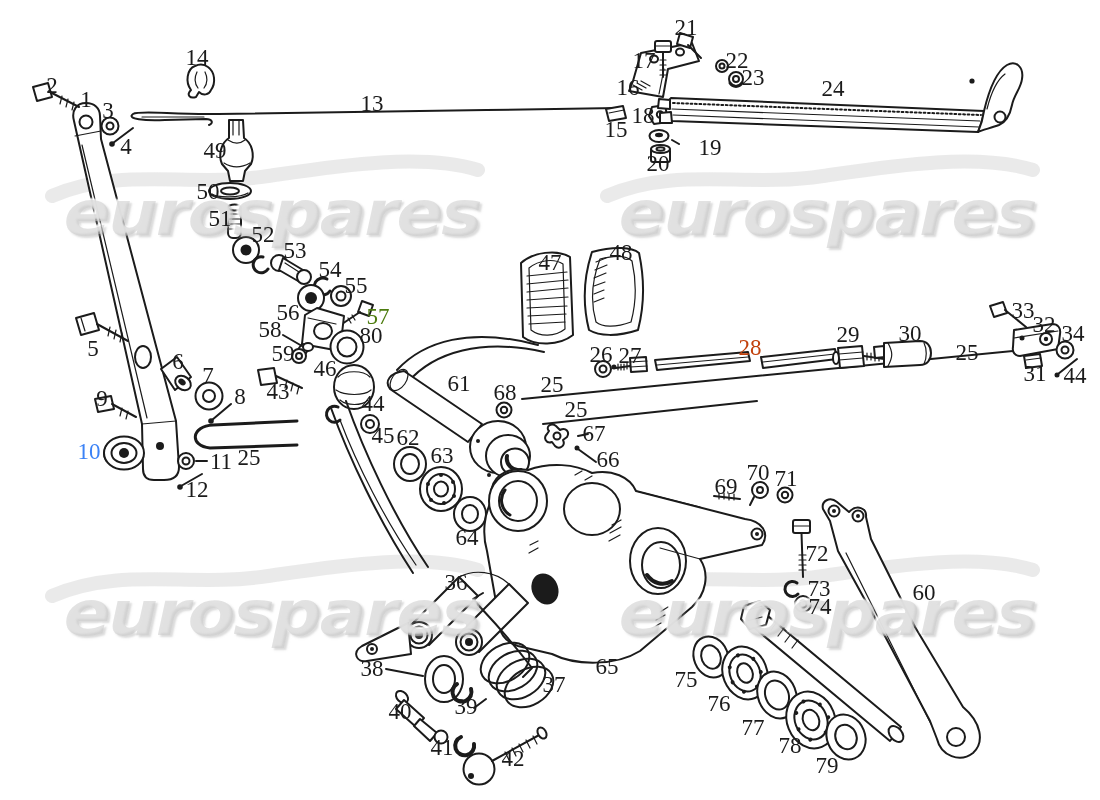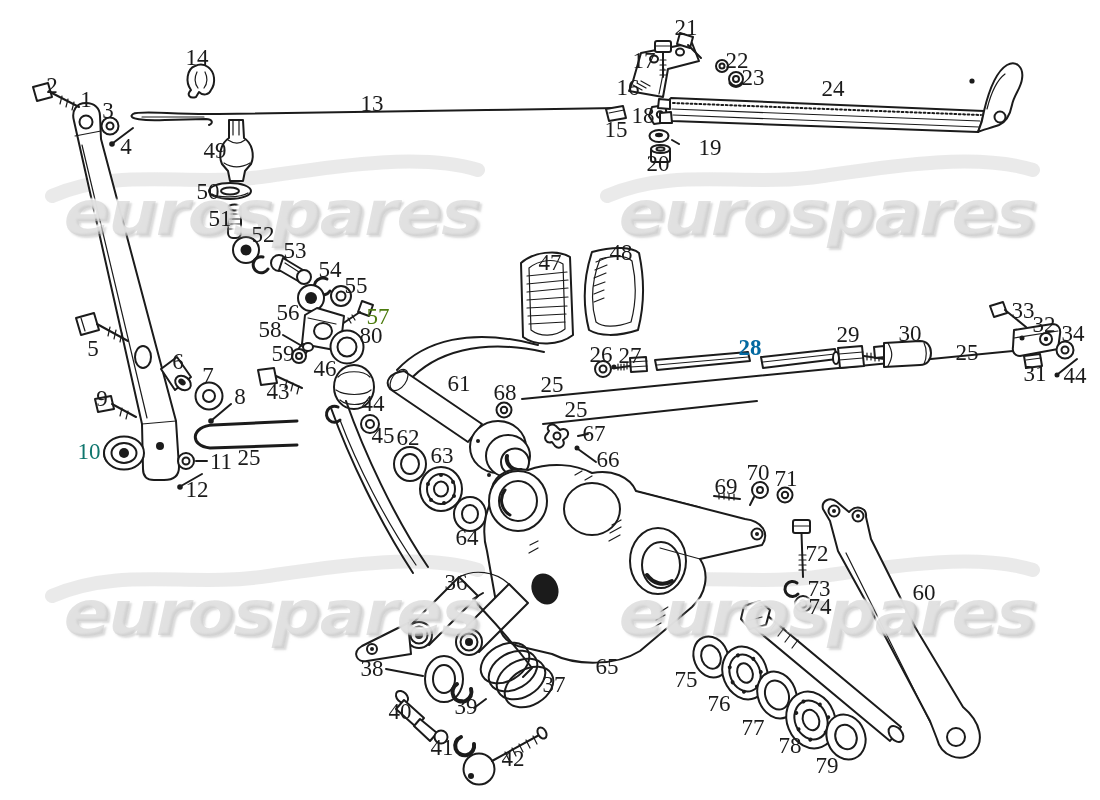--- a/index.html
+++ b/index.html
@@ -509,42 +509,42 @@
 <div id="labels">
       <div class="pl" style="left: 86px; top: 99px; color: rgb(27, 27, 27);">1</div>
       <div class="pl" style="left: 52px; top: 85px; color: rgb(27, 27, 27);">2</div>
       <div class="pl" style="left: 108px; top: 110px; color: rgb(27, 27, 27);">3</div>
       <div class="pl" style="left: 126px; top: 146px; color: rgb(27, 27, 27);">4</div>
       <div class="pl" style="left: 93px; top: 348px; color: rgb(27, 27, 27);">5</div>
       <div class="pl" style="left: 178px; top: 361px; color: rgb(27, 27, 27);">6</div>
       <div class="pl" style="left: 208px; top: 375px; color: rgb(27, 27, 27);">7</div>
       <div class="pl" style="left: 240px; top: 396px; color: rgb(27, 27, 27);">8</div>
       <div class="pl" style="left: 102px; top: 398px; color: rgb(27, 27, 27);">9</div>
-      <div class="pl" style="left: 89px; top: 451px; color: #0f766e;">10</div>
+      <div class="pl" style="left: 89px; top: 451px; color: #3b82f6;">10</div>
       <div class="pl" style="left: 221px; top: 461px; color: rgb(27, 27, 27);">11</div>
       <div class="pl" style="left: 197px; top: 489px; color: rgb(27, 27, 27);">12</div>
       <div class="pl" style="left: 372px; top: 103px; color: rgb(27, 27, 27);">13</div>
       <div class="pl" style="left: 197px; top: 57px; color: rgb(27, 27, 27);">14</div>
       <div class="pl" style="left: 616px; top: 129px; color: rgb(27, 27, 27);">15</div>
       <div class="pl" style="left: 628px; top: 87px; color: rgb(27, 27, 27);">16</div>
       <div class="pl" style="left: 644px; top: 60px; color: rgb(27, 27, 27);">17</div>
       <div class="pl" style="left: 643px; top: 115px; color: rgb(27, 27, 27);">18</div>
       <div class="pl" style="left: 710px; top: 147px; color: rgb(27, 27, 27);">19</div>
       <div class="pl" style="left: 658px; top: 163px; color: rgb(27, 27, 27);">20</div>
       <div class="pl" style="left: 686px; top: 27px; color: rgb(27, 27, 27);">21</div>
       <div class="pl" style="left: 737px; top: 60px; color: rgb(27, 27, 27);">22</div>
       <div class="pl" style="left: 753px; top: 77px; color: rgb(27, 27, 27);">23</div>
       <div class="pl" style="left: 833px; top: 88px; color: rgb(27, 27, 27);">24</div>
       <div class="pl" style="left: 249px; top: 457px; color: rgb(27, 27, 27);">25</div>
       <div class="pl" style="left: 552px; top: 384px; color: rgb(27, 27, 27);">25</div>
       <div class="pl" style="left: 576px; top: 409px; color: rgb(27, 27, 27);">25</div>
       <div class="pl" style="left: 967px; top: 352px; color: rgb(27, 27, 27);">25</div>
       <div class="pl" style="left: 601px; top: 354px; color: rgb(27, 27, 27);">26</div>
       <div class="pl" style="left: 630px; top: 355px; color: rgb(27, 27, 27);">27</div>
-      <div class="pl" style="left: 750px; top: 347px; color: #0369a1; font-weight: bold;">28</div>
+      <div class="pl" style="left: 750px; top: 347px; color: #c2410c;">28</div>
       <div class="pl" style="left: 848px; top: 334px; color: rgb(27, 27, 27);">29</div>
       <div class="pl" style="left: 910px; top: 333px; color: rgb(27, 27, 27);">30</div>
       <div class="pl" style="left: 1035px; top: 373px; color: rgb(27, 27, 27);">31</div>
       <div class="pl" style="left: 1044px; top: 324px; color: rgb(27, 27, 27);">32</div>
       <div class="pl" style="left: 1015px; top: 310px; color: rgb(27, 27, 27); padding-left: 16px;">33</div>
       <div class="pl" style="left: 1073px; top: 333px; color: rgb(27, 27, 27);">34</div>
       <div class="pl" style="left: 1075px; top: 375px; color: rgb(27, 27, 27);">44</div>
       <div class="pl" style="left: 456px; top: 582px; color: rgb(27, 27, 27);">36</div>
       <div class="pl" style="left: 554px; top: 684px; color: rgb(27, 27, 27);">37</div>
       <div class="pl" style="left: 372px; top: 668px; color: rgb(27, 27, 27);">38</div>

